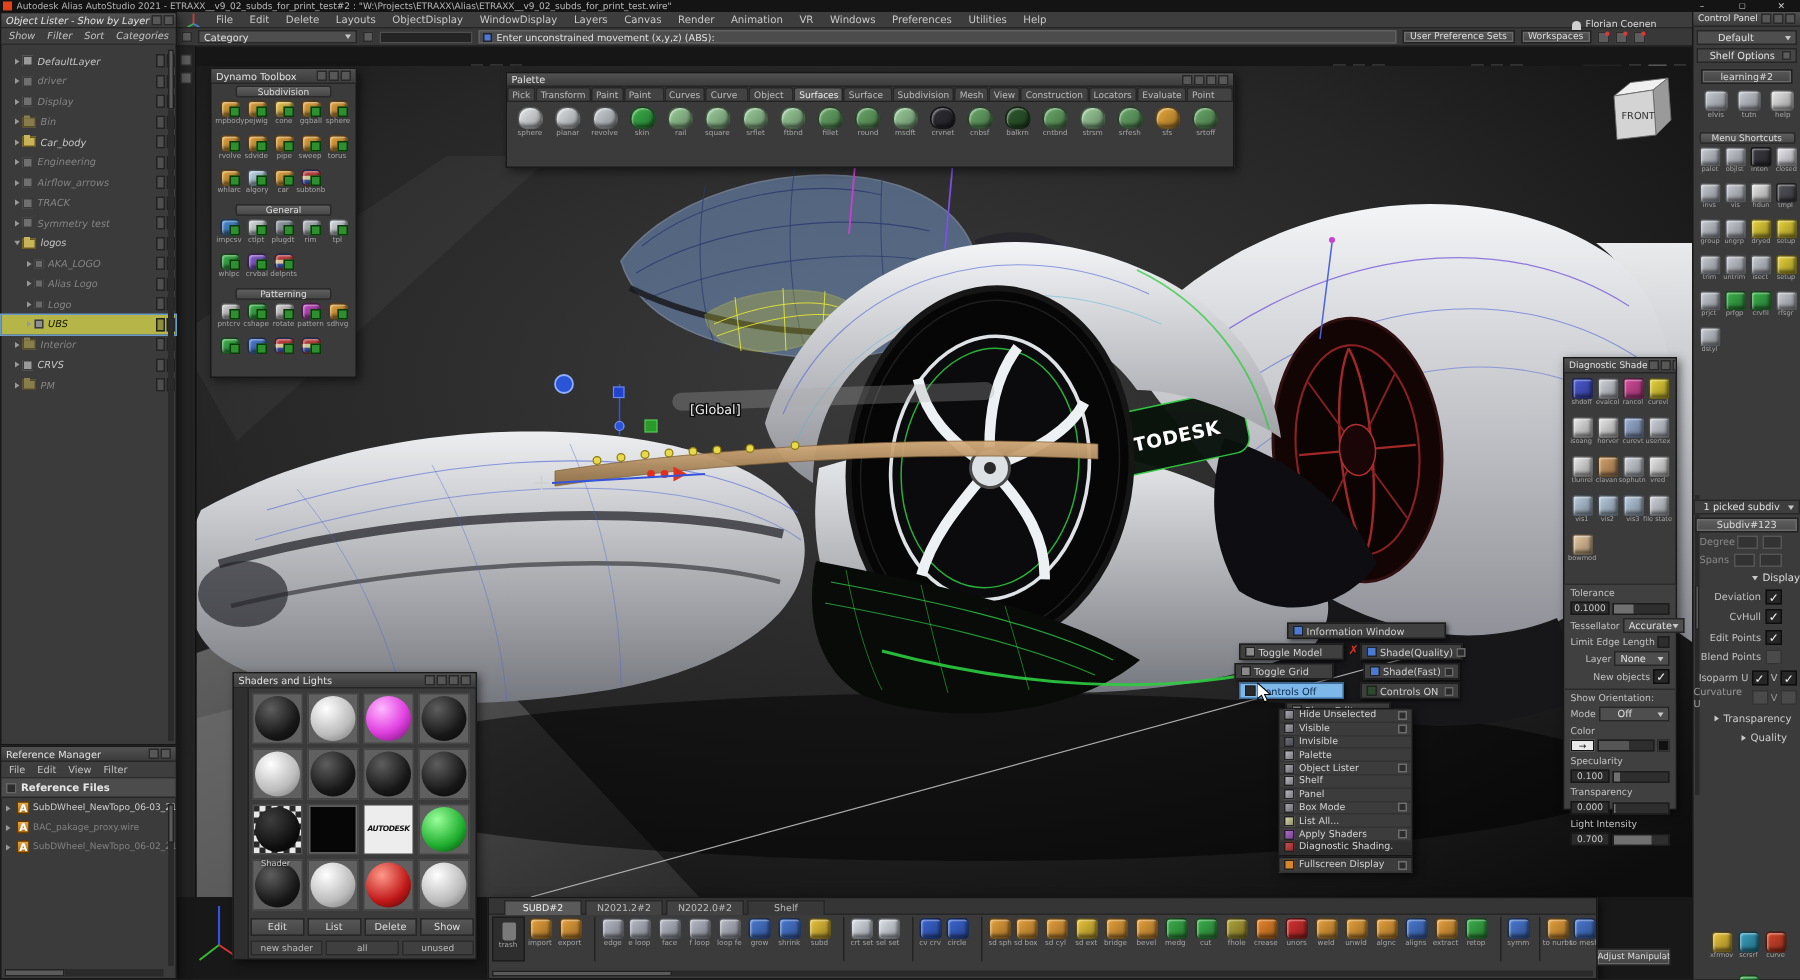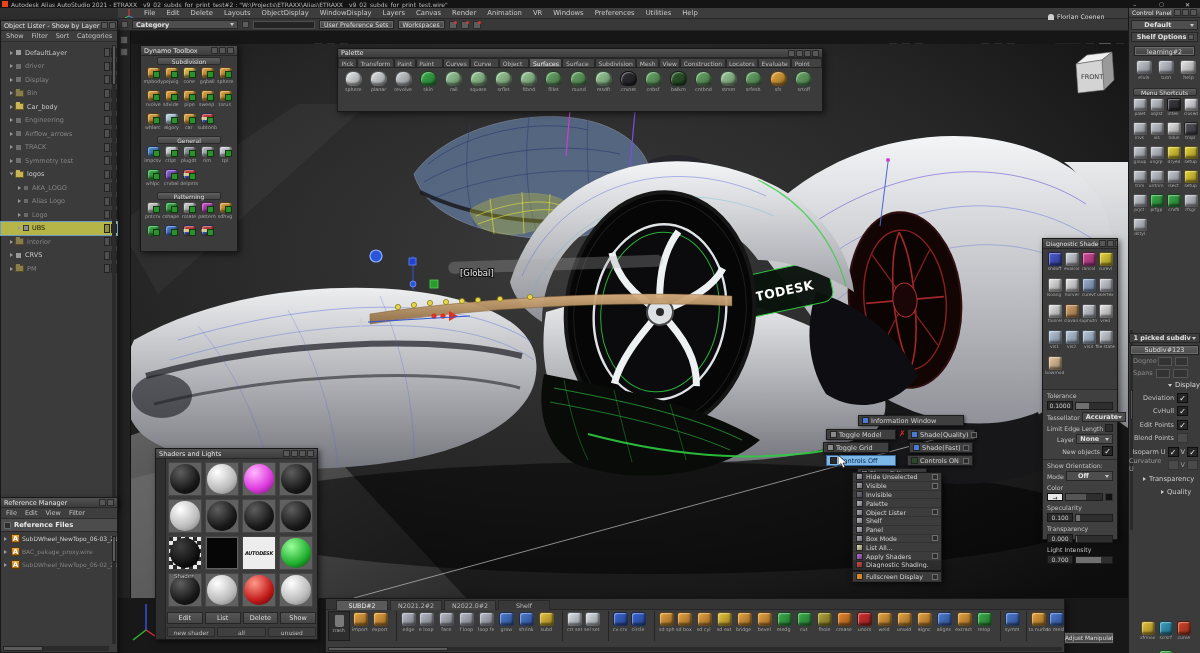--- a/index.html
+++ b/index.html
@@ -43,21 +43,21 @@
 .fbtn{position:absolute;height:11px;background:#3f3f3f;border:1px solid #1d1d1d;display:flex;align-items:center;gap:2px;padding:0 3px;font-size:6.5px;color:#d0d0d0;box-shadow:1px 1px 3px rgba(0,0,0,.6);z-index:21;white-space:nowrap;}
 .fic{width:7px;height:7px;border:1px solid #222;flex:none;}
 .fck{width:6px;height:6px;background:#2b2b2b;border:1px solid #666;margin-left:auto;flex:none;}
 
 .cm-item{display:flex;align-items:center;gap:3px;height:8.8px;padding:0 3px;font-size:6.3px;color:#d4d4d4;border-bottom:1px solid #323232;}
 .cm-item.pressed{background:#2e2e2e;}
 .cmi{width:7px;height:7px;border:1px solid #222;flex:none;}
 .cmb{width:6px;height:6px;background:#2c2c2c;border:1px solid #6e6e6e;margin-left:auto;flex:none;visibility:hidden;}
 .cmb.boxed{visibility:visible;}
 
-.dd{display:flex;align-items:center;background:#4e4e4e;border:1px solid #262626;height:10px;font-size:6.5px;color:#e0e0e0;padding:0 3px;font-weight:bold;}
+.dd{display:flex;align-items:center;background:#4e4e4e;border:1px solid #262626;height:10px;font-size:6.5px;color:#e0e0e0;padding:0 3px;}
 .ddt{width:0;height:0;border-top:3px solid #c8c8c8;border-left:2.5px solid transparent;border-right:2.5px solid transparent;margin-left:auto;}
 .cprow{display:flex;align-items:center;justify-content:flex-end;gap:3px;height:13.5px;padding-right:12px;font-size:6.5px;color:#c0c0c0;}
 .cpck{width:11px;height:10px;background:#262626;border:1px solid #0e0e0e;color:#f2f2f2;font-size:8px;line-height:9px;text-align:center;flex:none;}
 .cpck:empty{background:#4a4a4a;border-color:#333;}
 .vb{min-width:26px;height:9px;background:#2a2a2a;border:1px solid #171717;color:#ccc;font-size:6px;line-height:8px;text-align:center;}
 .sl{height:8px;background:#2e2e2e;border:1px solid #1d1d1d;position:relative;flex:1;}
 .sl i{position:absolute;left:0;top:0;bottom:0;background:#707070;}
 .dsrow{display:flex;align-items:center;gap:2px;padding:0 4px;margin-top:2px;}
 .dslbl{font-size:6.2px;color:#c2c2c2;white-space:nowrap;}
 
@@ -128,20 +128,24 @@
   </div>
 
   <div class="p" style="left:118px;top:19px;width:1010px;height:12px;background:#383838;border-bottom:1px solid #242424;display:flex;align-items:center;gap:4px;padding:0 3px;">
     <span class="mi" style="width:7px;height:7px;"></span>
     <span class="dd" style="width:106px;height:9px;justify-content:center;">
       <span>Category</span>
         <span class="ddt"></span>
     </span>
     <span class="mi" style="width:7px;height:7px;"></span>
     <span style="width:62px;height:8px;background:#242424;border:1px solid #4e4e4e;"></span>
+    <span style="flex:none;width:612px;height:9px;background:#4c4c4c;border:1px solid #5e5e5e;display:flex;align-items:center;gap:3px;padding:0 2px;">
+      <span style="width:6px;height:6px;background:#4a7ad4;border:1px solid #223;flex:none;"></span>
+      <span style="font-size:6.4px;color:#e0e0e0;white-space:nowrap;">Enter unconstrained movement (x,y,z)  (ABS):</span>
+    </span>
     <span class="btn3d" style="height:9px;font-size:6.2px;line-height:8px;padding:0 4px;white-space:nowrap;">User Preference Sets</span>
     <span class="btn3d" style="height:9px;font-size:6.2px;line-height:8px;padding:0 4px;white-space:nowrap;">Workspaces</span>
     <span class="mi" style="position:relative;">
         <i style="position:absolute;right:-1px;top:-1px;width:3px;height:3px;background:#d43a3a;border-radius:50%;"></i>
       </span>
     <span class="mi" style="position:relative;">
         <i style="position:absolute;right:-1px;top:-1px;width:3px;height:3px;background:#d43a3a;border-radius:50%;"></i>
       </span>
     <span class="mi" style="position:relative;">
         <i style="position:absolute;right:-1px;top:-1px;width:3px;height:3px;background:#d43a3a;border-radius:50%;"></i>
@@ -337,21 +341,21 @@
   </div>
 
   <div class="p" style="left:130px;top:600px;width:30px;height:44px;z-index:5;">
     <svg width="30" height="44" viewBox="0 0 30 44">
       <line x1="16" y1="30" x2="16" y2="4" stroke="#3355ee" stroke-width="1.4"></line>
       <line x1="16" y1="30" x2="3" y2="40" stroke="#33bb33" stroke-width="1.4"></line>
       <line x1="16" y1="30" x2="28" y2="38" stroke="#dd3333" stroke-width="1.4"></line>
     </svg>
   </div>
 
-  <div class="panel" style="left:0;top:20px;width:118px;height:489px;z-index:10;">
+  <div class="panel" style="left:0;top:8px;width:118px;height:489px;z-index:10;font-style:italic;">
     <div class="pt">
       <span>Object Lister - Show by Layer</span>
       <span class="wbs">
           <span class="wb"></span>
           <span class="wb"></span>
           <span class="wb"></span>
         </span>
     </div>
     <div class="mrow">
 

